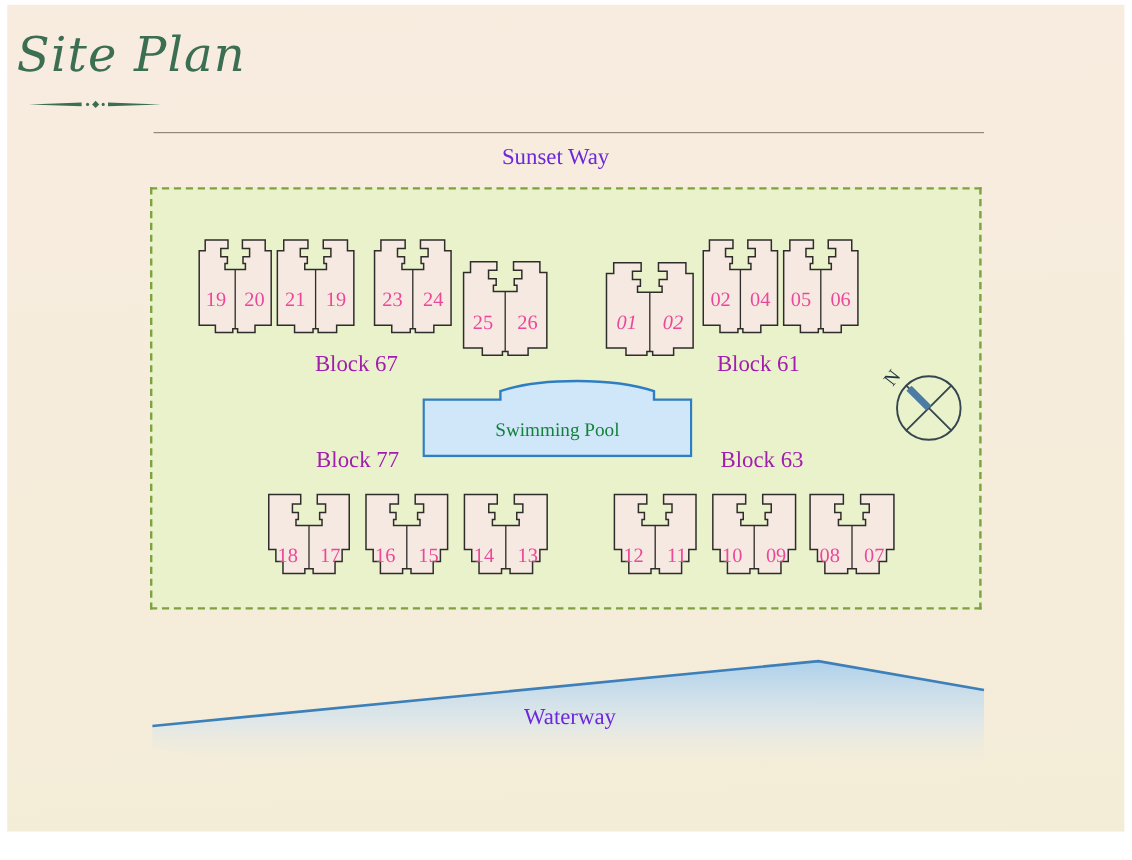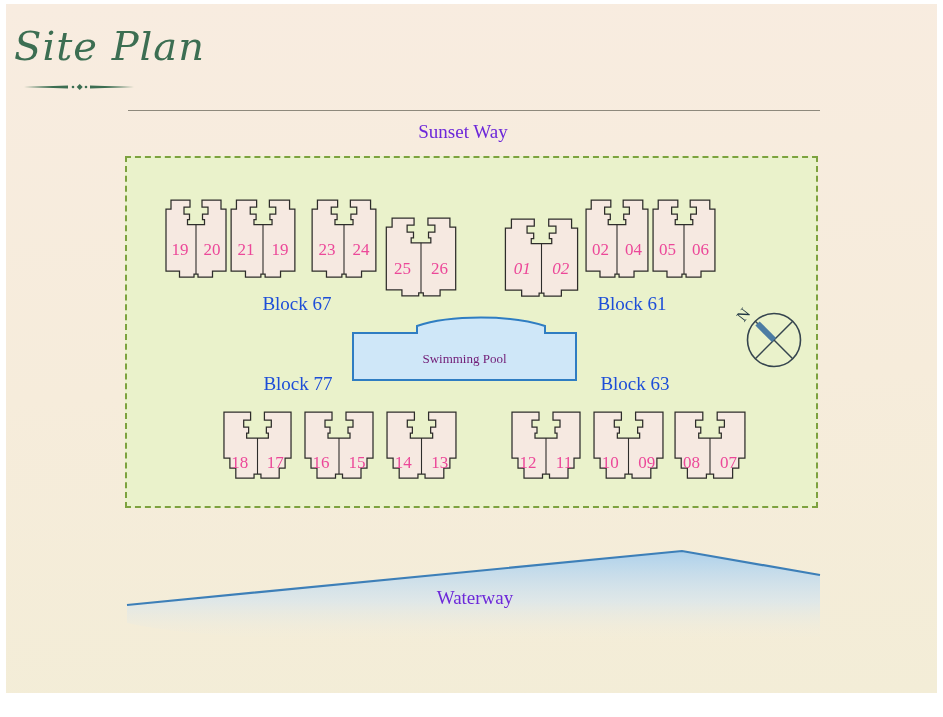--- a/index.html
+++ b/index.html
@@ -30,27 +30,27 @@
   .building{position:absolute;}
   .building svg.bshape{position:absolute;left:0;top:0;width:100%;height:100%;}
   .bfill{fill:var(--building-fill,#f6e9e1);stroke:#2e2d2b;stroke-width:1.25;
          stroke-linejoin:miter;vector-effect:non-scaling-stroke;}
   .bline{fill:none;stroke:#2e2d2b;stroke-width:1.1;vector-effect:non-scaling-stroke;}
   .unit{position:absolute;width:50%;text-align:center;font-size:17px;color:#ec4899;line-height:1;}
   .unit.l{left:0;} .unit.r{left:50%;}
   .building.top .unit{top:54%;}
   .building.bot .unit{top:56%;}
 
-  .block-label{position:absolute;width:140px;text-align:center;font-size:19px;color:#1d4ed8;}
+  .block-label{position:absolute;width:140px;text-align:center;font-size:19px;color:#a21caf;}
 
   
   .pool{position:absolute;left:352px;top:314px;width:225px;height:67px;}
   .pool svg{position:absolute;left:0;top:0;}
   .pool-label{position:absolute;left:0;right:0;top:22px;bottom:0;display:flex;
-              align-items:center;justify-content:center;font-size:13px;color:#701a75;}
+              align-items:center;justify-content:center;font-size:16px;color:#15803d;}
 
   
   .compass{position:absolute;left:734px;top:300px;width:80px;height:80px;}
 
   
   .waterway{position:absolute;left:0;top:535px;width:943px;height:140px;}
 
   .defs-hidden{position:absolute;width:0;height:0;overflow:hidden;}
 </style>
 </head>

